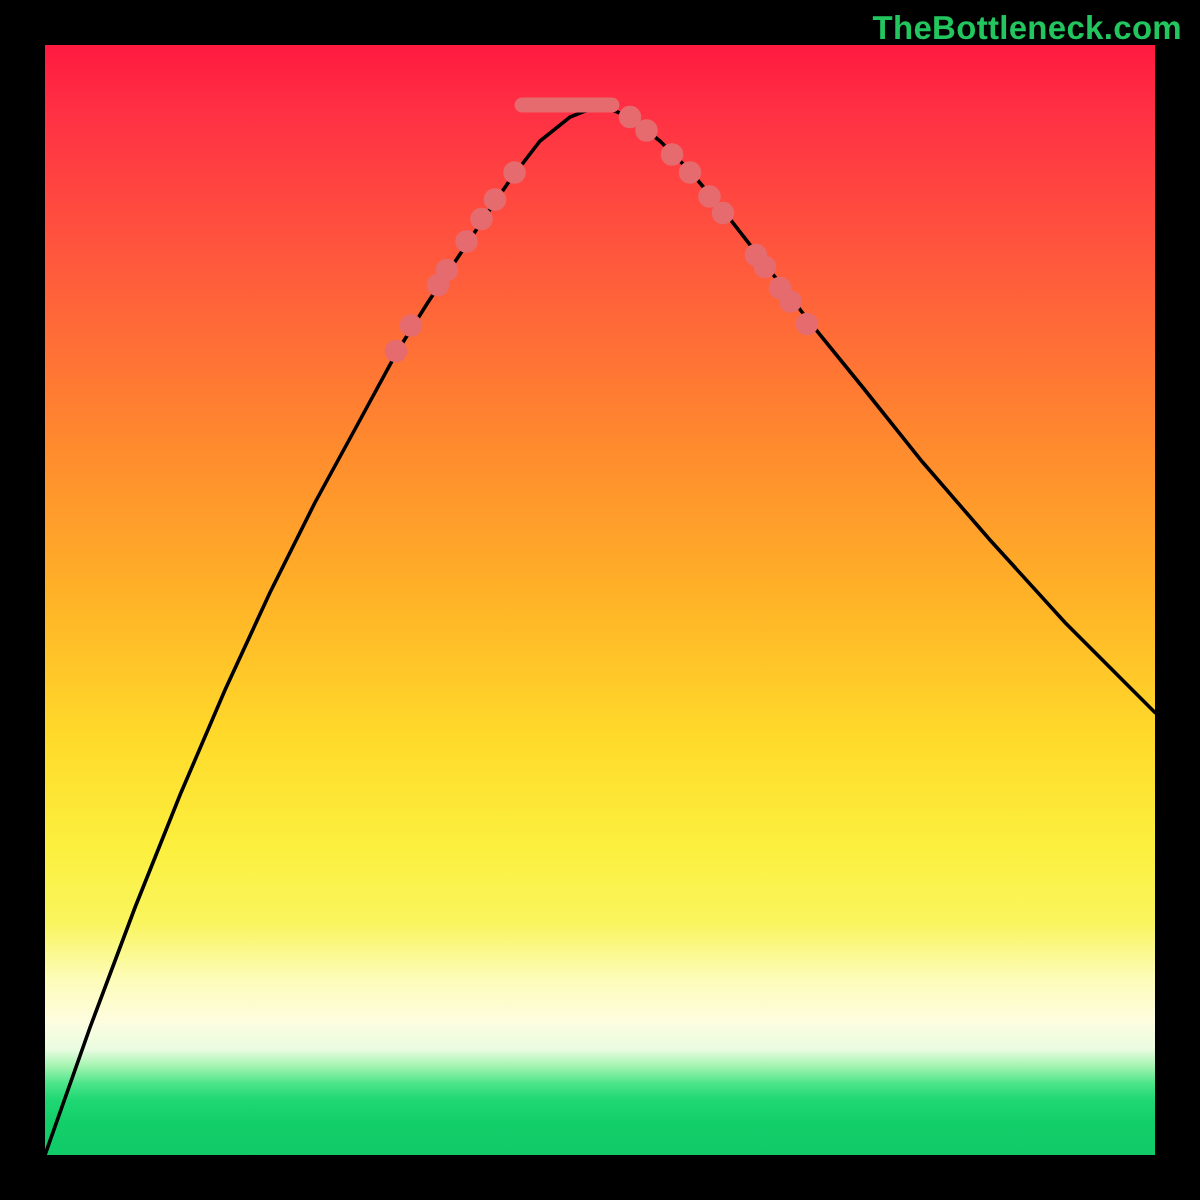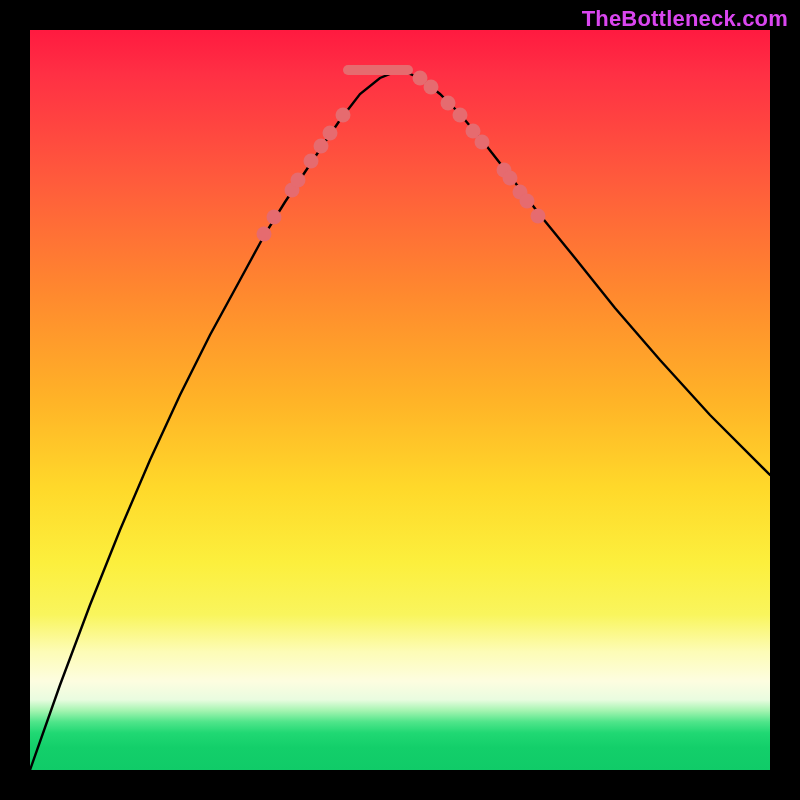--- a/index.html
+++ b/index.html
@@ -14,21 +14,21 @@
   .frame {
     position: relative;
     width: 800px;
     height: 800px;
     background: #000;
   }
   .watermark {
     position: absolute;
     top: 6px;
     right: 12px;
-    color: #d946ef;
+    color: #22c55e;
     font-size: 22px;
     font-weight: 600;
     letter-spacing: 0.2px;
     user-select: none;
   }
   .plot-area {
     position: absolute;
     left: 30px;
     top: 30px;
     width: 740px;

